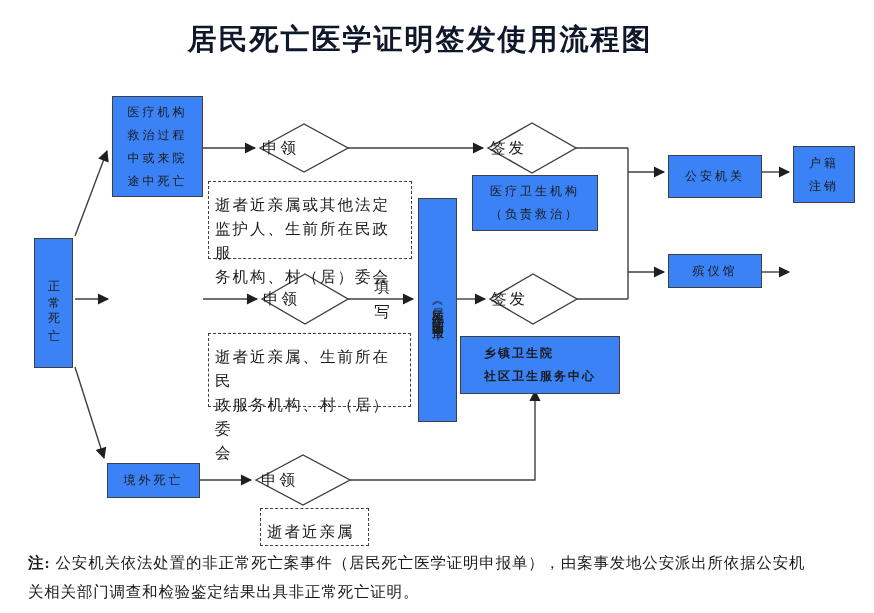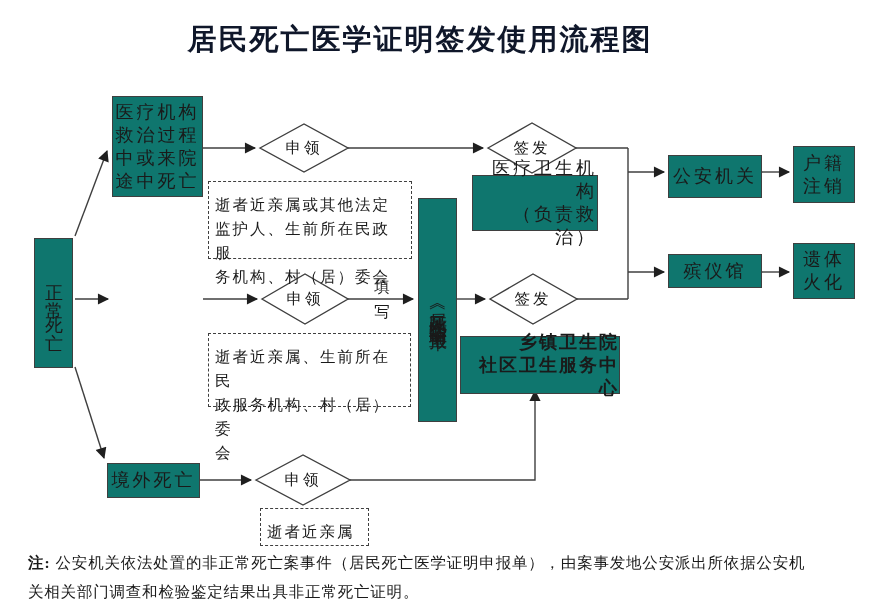--- a/index.html
+++ b/index.html
@@ -6,37 +6,37 @@
   .canvas{
     position:relative;width:874px;height:613px;background:#fff;overflow:hidden;
     font-family:"Liberation Serif","DejaVu Serif",serif;color:#1a1a1a;
   }
   .title{
     position:absolute;left:0;top:20px;width:840px;text-align:center;
     font-size:29px;font-weight:bold;letter-spacing:2px;color:#0f172a;
   }
   svg.wires{position:absolute;left:0;top:0;width:874px;height:613px;}
   .box{
-    position:absolute;border:1.4px solid #3f3f3f;background:#0f766e;
-    display:flex;align-items:center;justify-content:center;text-align:right;
-    font-size:18px;line-height:23px;letter-spacing:3px;white-space:pre-line;
+    position:absolute;border:1.4px solid #3f3f3f;background:#3b82f6;
+    display:flex;align-items:center;justify-content:center;text-align:left;
+    font-size:12px;line-height:23px;letter-spacing:3px;white-space:pre-line;
     box-sizing:border-box;
   }
   .dashed{
     position:absolute;border:1.5px dashed #3f3f3f;background:#fff;
     font-size:15.5px;line-height:24px;letter-spacing:2px;white-space:pre-line;
     padding:11px 6px;box-sizing:border-box;text-align:left;
   }
   .vbox{
     writing-mode:vertical-rl;
   }
   .v-normal{letter-spacing:16px;}
   .v-cert{letter-spacing:2px;}
   .dlabel{
-    position:absolute;text-align:center;font-size:15.5px;letter-spacing:3px;
+    position:absolute;font-size:15.5px;letter-spacing:3px;
     white-space:pre-line;line-height:20px;
   }
   .fill-label{
     position:absolute;text-align:center;font-size:15.5px;
     white-space:pre-line;line-height:25px;letter-spacing:0;
   }
   .note{
     position:absolute;left:28px;top:548px;width:834px;
     font-size:15.5px;line-height:29px;letter-spacing:0.8px;white-space:pre-line;
   }
@@ -106,22 +106,20 @@
 
   <div class="box" style="left:472px;top:175px;width:126px;height:56px;">医疗卫生机构
 （负责救治）</div>
   <div class="box" style="left:460px;top:336px;width:160px;height:58px;letter-spacing:2px;font-weight:bold;">乡镇卫生院
 社区卫生服务中心</div>
 
   <div class="box" style="left:668px;top:155px;width:94px;height:43px;">公安机关</div>
   <div class="box" style="left:793px;top:146px;width:62px;height:57px;">户籍
 注销</div>
   <div class="box" style="left:668px;top:254px;width:94px;height:34px;">殡仪馆</div>
-  <div class="box" style="left:793px;top:243px;width:62px;height:56px;">遗体
-火化</div>
 
   <div class="dlabel" style="left:262px;top:138px;width:84px;">申领</div>
   <div class="dlabel" style="left:263px;top:289px;width:84px;">申领</div>
   <div class="dlabel" style="left:261px;top:470px;width:84px;">申领</div>
   <div class="dlabel" style="left:490px;top:138px;width:84px;">签发</div>
   <div class="dlabel" style="left:491px;top:289px;width:84px;">签发</div>
 
   <div class="fill-label" style="left:367px;top:274px;width:30px;height:50px;">填
 写</div>
 

